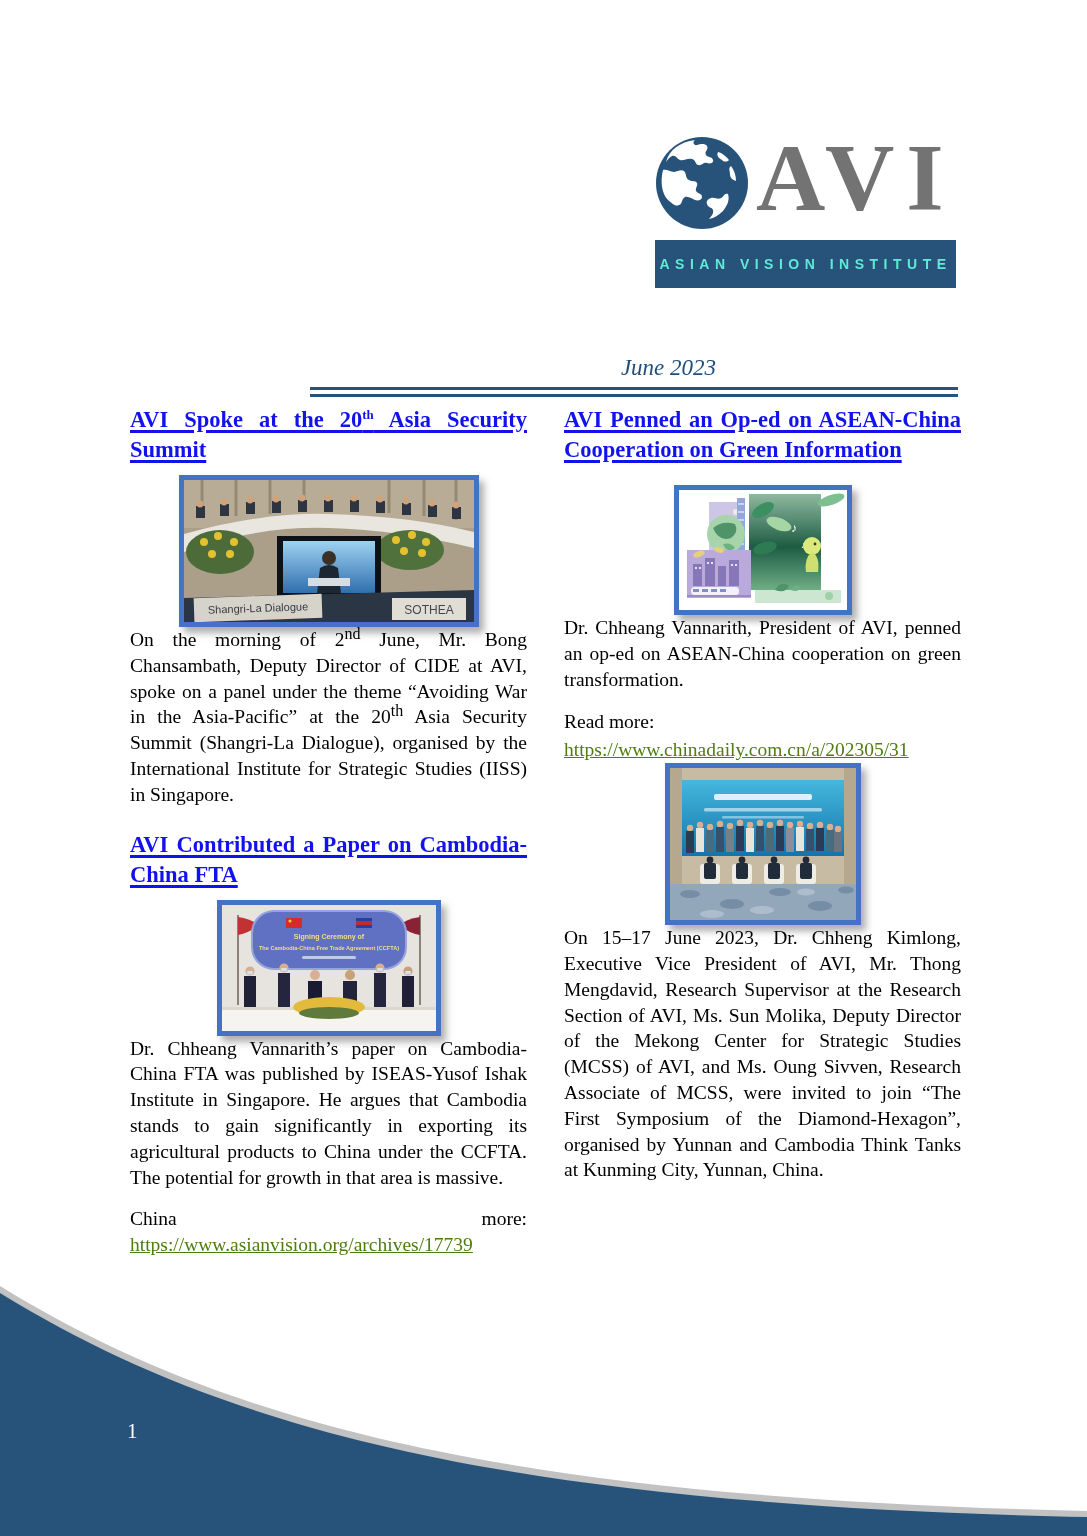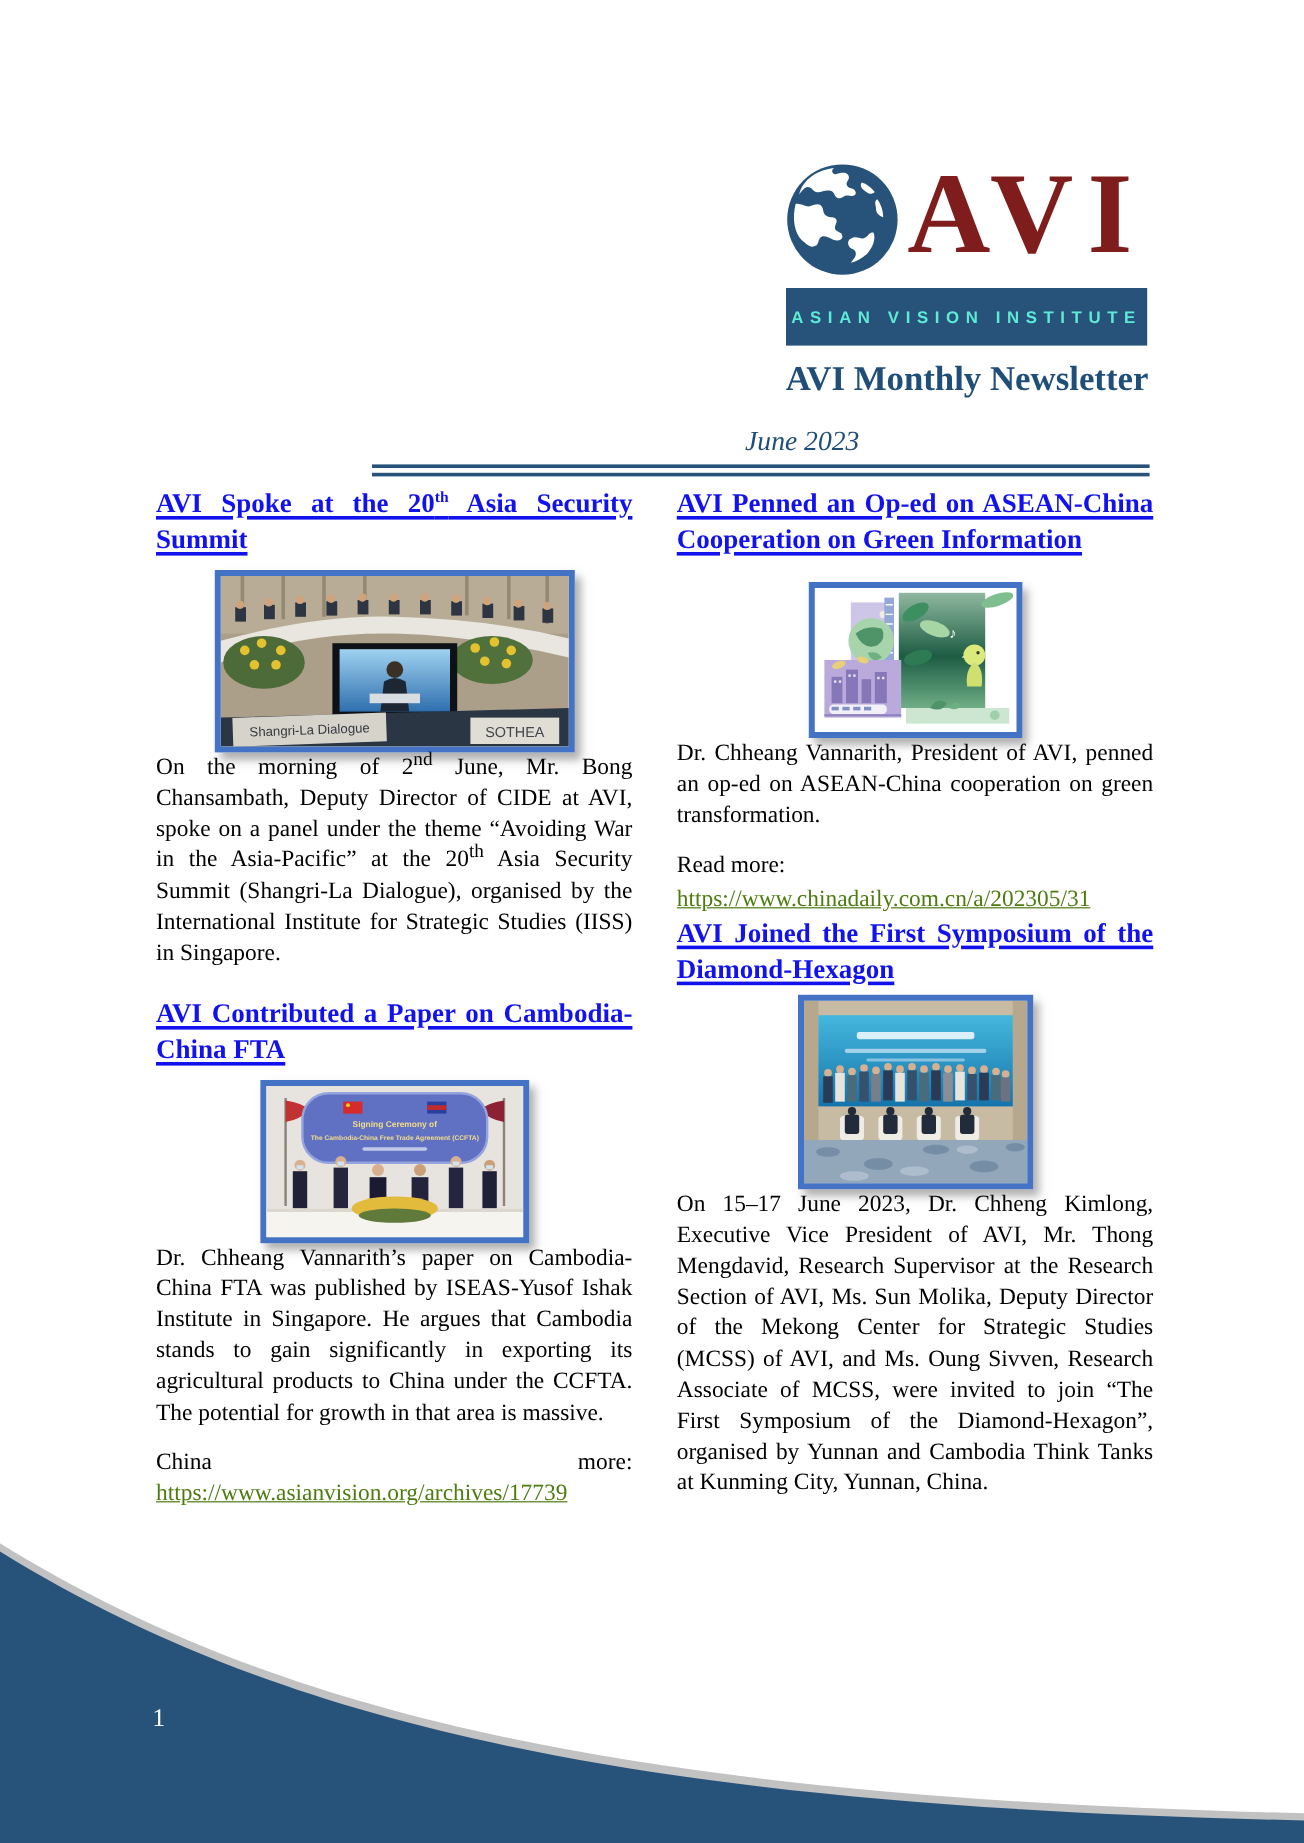--- a/index.html
+++ b/index.html
@@ -10,21 +10,21 @@
     overflow:hidden;
     font-family:"Liberation Serif", serif;
     color:#000;
   }
   
   .logo-globe{position:absolute;left:655px;top:136px;width:94px;height:94px;}
   .logo-acronym{
     position:absolute;left:756px;top:128px;width:210px;
     font-family:"Liberation Serif",serif;font-weight:bold;
     font-size:96px;line-height:100px;letter-spacing:12px;
-    color:#7f1d1d;
+    color:#737373;
   }
   .logo-bar{
     position:absolute;left:655px;top:240px;width:301px;height:48px;
     background:#27537B;display:flex;align-items:center;justify-content:center;
     font-family:"Liberation Sans",sans-serif;font-weight:bold;
     font-size:14px;letter-spacing:5.5px;color:#5eead4;white-space:nowrap;
   }
   .nl-title{
     position:absolute;left:380px;right:130px;top:300px;
     text-align:right;font-weight:bold;font-size:29px;color:#1F4E79;
@@ -90,21 +90,20 @@
 
   <svg class="logo-globe" viewBox="0 0 94 94">
     <circle cx="47" cy="47" r="46" fill="#27537B"></circle>
     <path fill="#ffffff" d="M40 4c-3 2-1 6 2 5s8-2 10 1c2 4-3 5-1 9 2 3 6 1 7 5 1 3-3 4-6 3-4-1-5 3-9 2-3-1-2-5-6-6-5-1-8 2-12 1-3-1-4-5-8-4-2 1-4 3-6 6 3-12 14-20 29-22z"></path>
     <path fill="#ffffff" d="M8 34c4-1 7 2 11 2 4-1 7-3 10-1 3 3 1 7 5 9 3 2 6 0 8 3 1 3-2 5-1 8 2 3 6 2 6 6 0 3-4 4-7 3s-6-4-10-3c-4 2-2 7-6 8-4 2-7-2-11-5C7 58 5 46 8 34z"></path>
     <path fill="#ffffff" d="M63 16c4 1 8 4 11 8-2 2-5 2-7 0-3-2-6-4-4-8zM76 30c3 4 5 9 5 15-3-1-6-3-6-7 0-3-2-6 1-8zM56 62c4-1 7 2 10 0 3-1 3-5 7-4 2 6-1 12-5 17-4 4-9 7-14 8 2-3 5-5 4-9-1-3-5-2-6-6-1-3 1-5 4-6z"></path>
   </svg>
   <div class="logo-acronym">AVI</div>
   <div class="logo-bar">ASIAN VISION INSTITUTE</div>
 
-  <div class="nl-title">AVI Monthly Newsletter</div>
   <div class="nl-date">June 2023</div>
   <div class="header-rule"></div>
 
   <section class="col col-left">
 
     <h2 class="art-title">
       <a><span>AVI Spoke at the 20</span><sup>th</sup><span> Asia Security Summit</span></a>
     </h2>
 
     <figure class="photo fig1">
@@ -304,23 +303,20 @@
         <path d="M112 100 q4 -7 10 -3 q-3 6 -10 3 Z" fill="#6fb083"></path>
         <circle cx="150" cy="106" r="4" fill="#9fd0a8"></circle>
       </svg>
     </figure>
 
     <p class="body" style="margin-bottom:17px;">Dr. Chheang Vannarith, President of AVI, penned an op-ed on ASEAN-China cooperation on green transformation.</p>
 
     <p class="read-label">Read more:</p>
     <a class="doc-link">https://www.chinadaily.com.cn/a/202305/31</a>
 
-    <h2 class="art-title mt-sym" style="margin-bottom:6px;">
-      <a>AVI Joined the First Symposium of the Diamond-Hexagon</a>
-    </h2>
 
     <figure class="photo fig4">
       <svg viewBox="0 0 186 152" width="186" height="152" preserveAspectRatio="none">
         <defs>
           <linearGradient id="scr2" x1="0" y1="0" x2="0" y2="1">
             <stop offset="0" stop-color="#45b7dd"></stop>
               <stop offset="1" stop-color="#1574ab"></stop>
           </linearGradient>
         </defs>
         <rect width="186" height="152" fill="#c8bba3"></rect>

